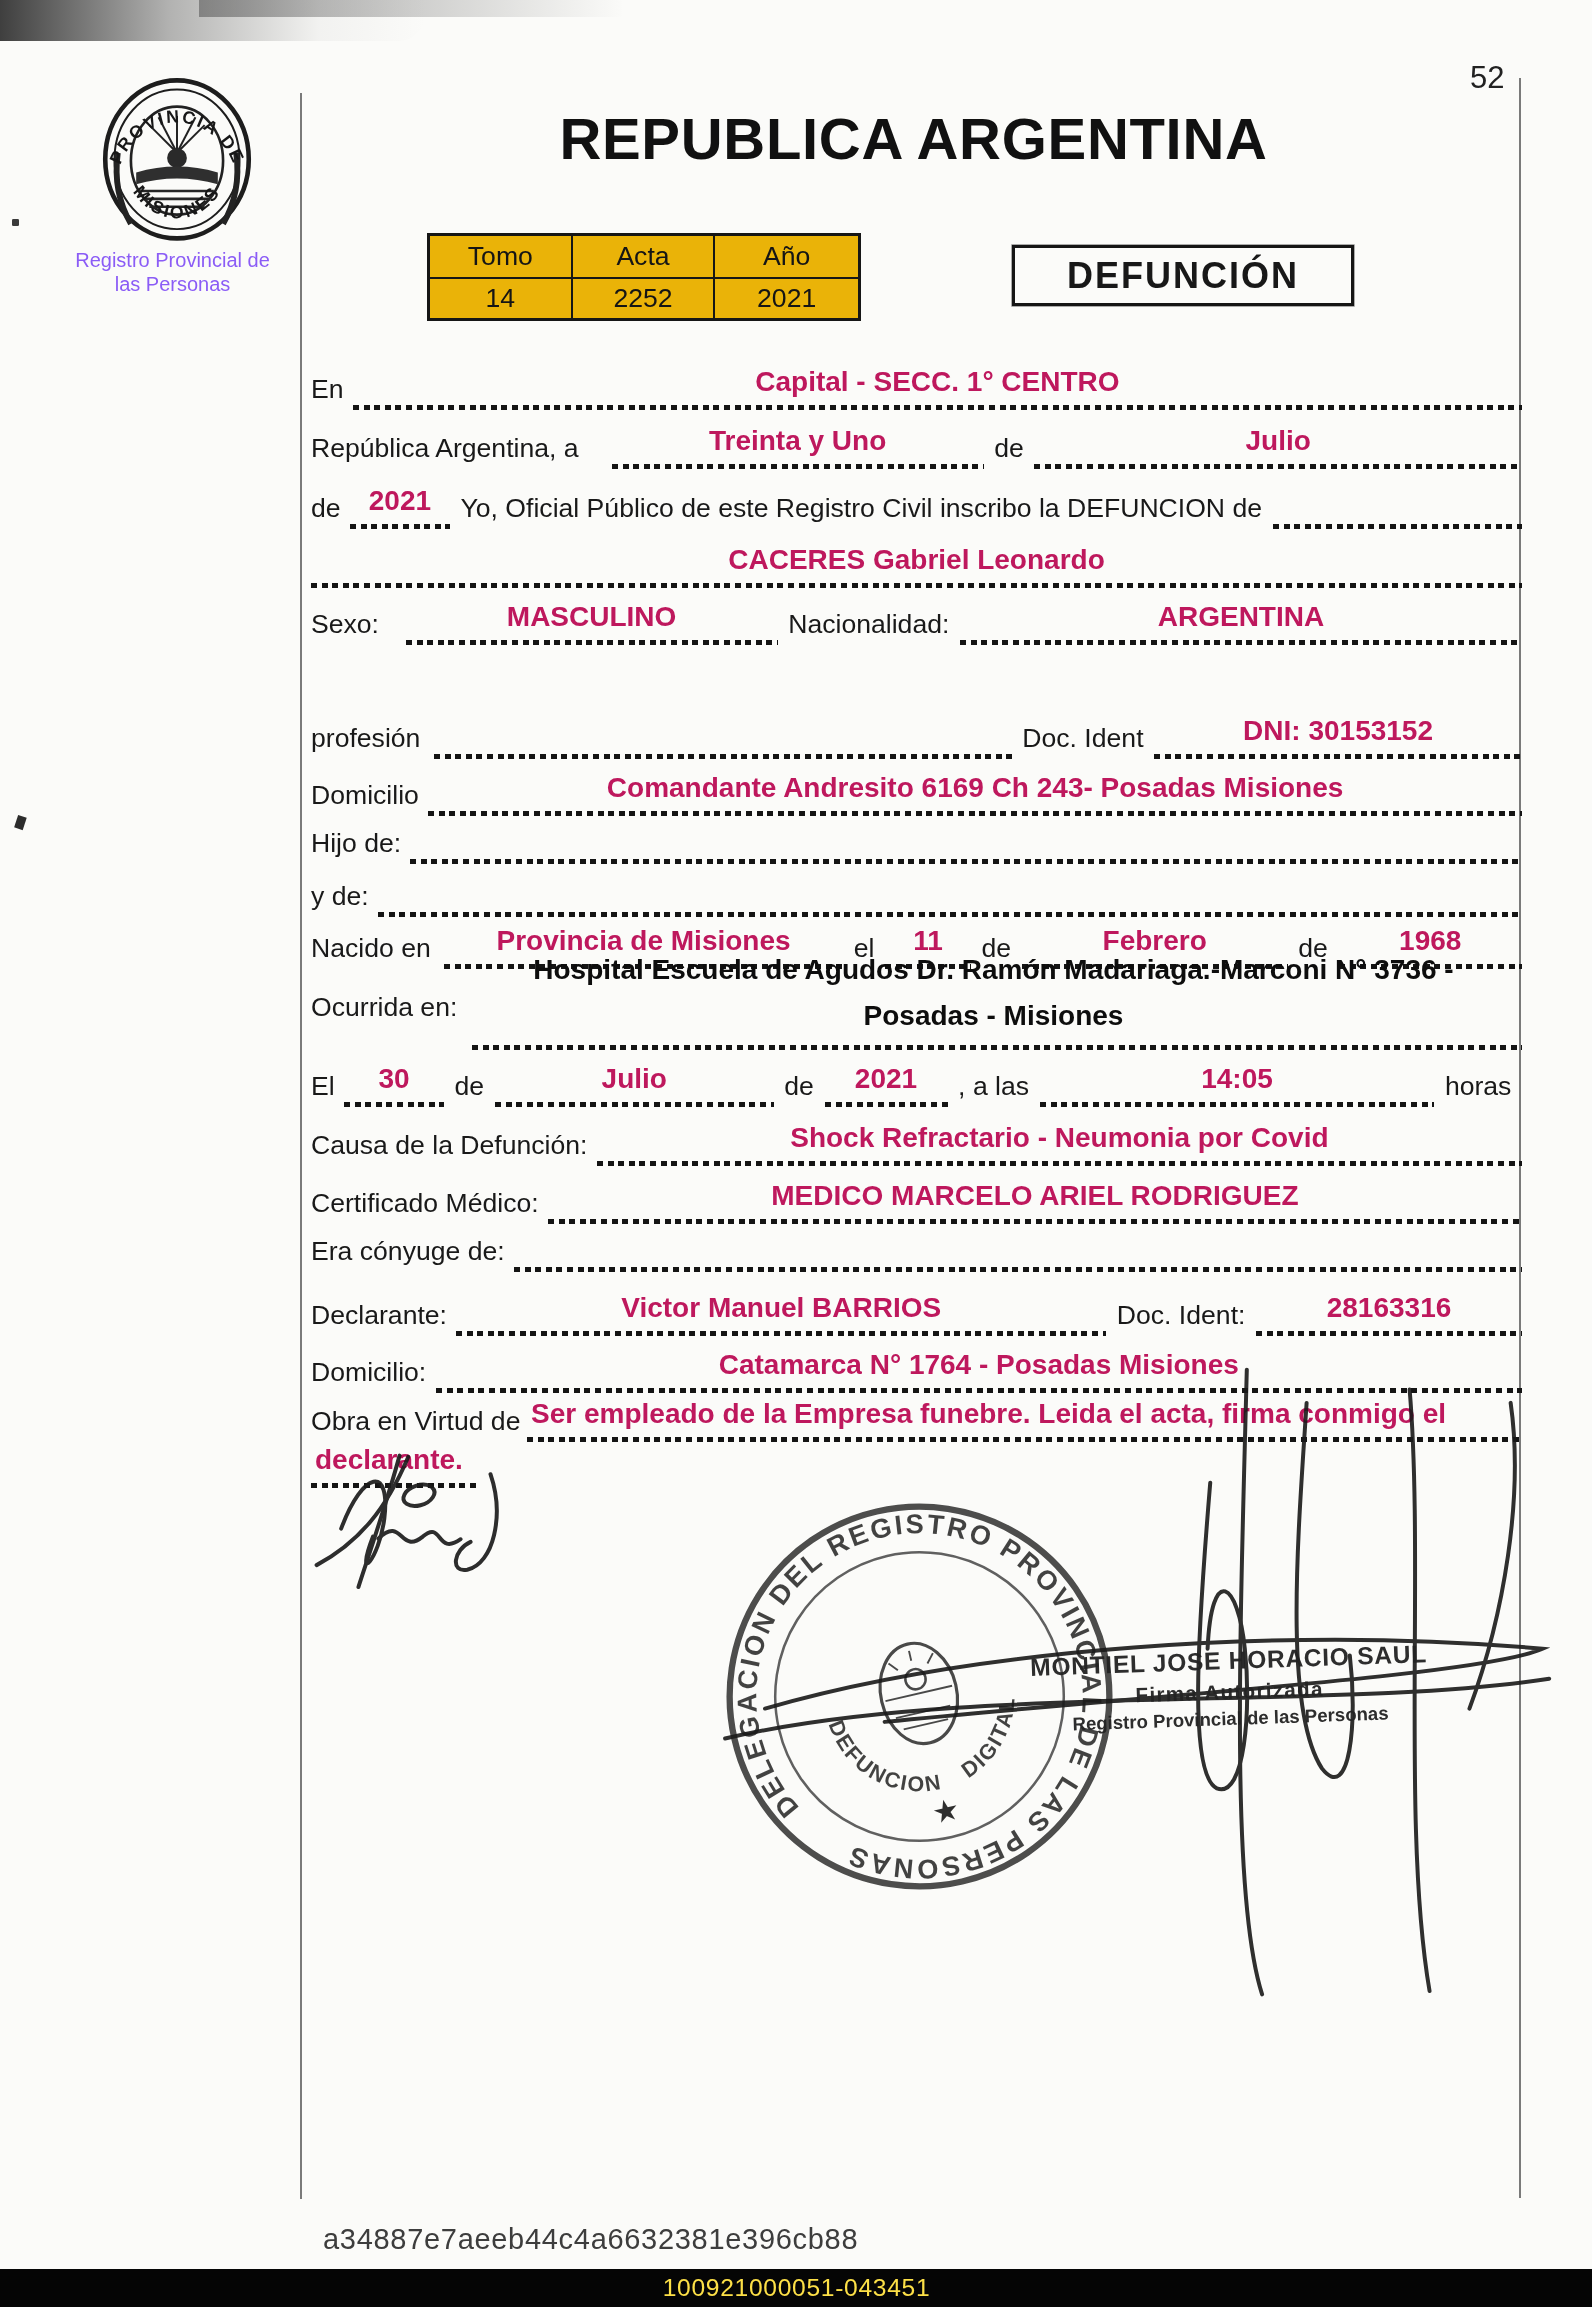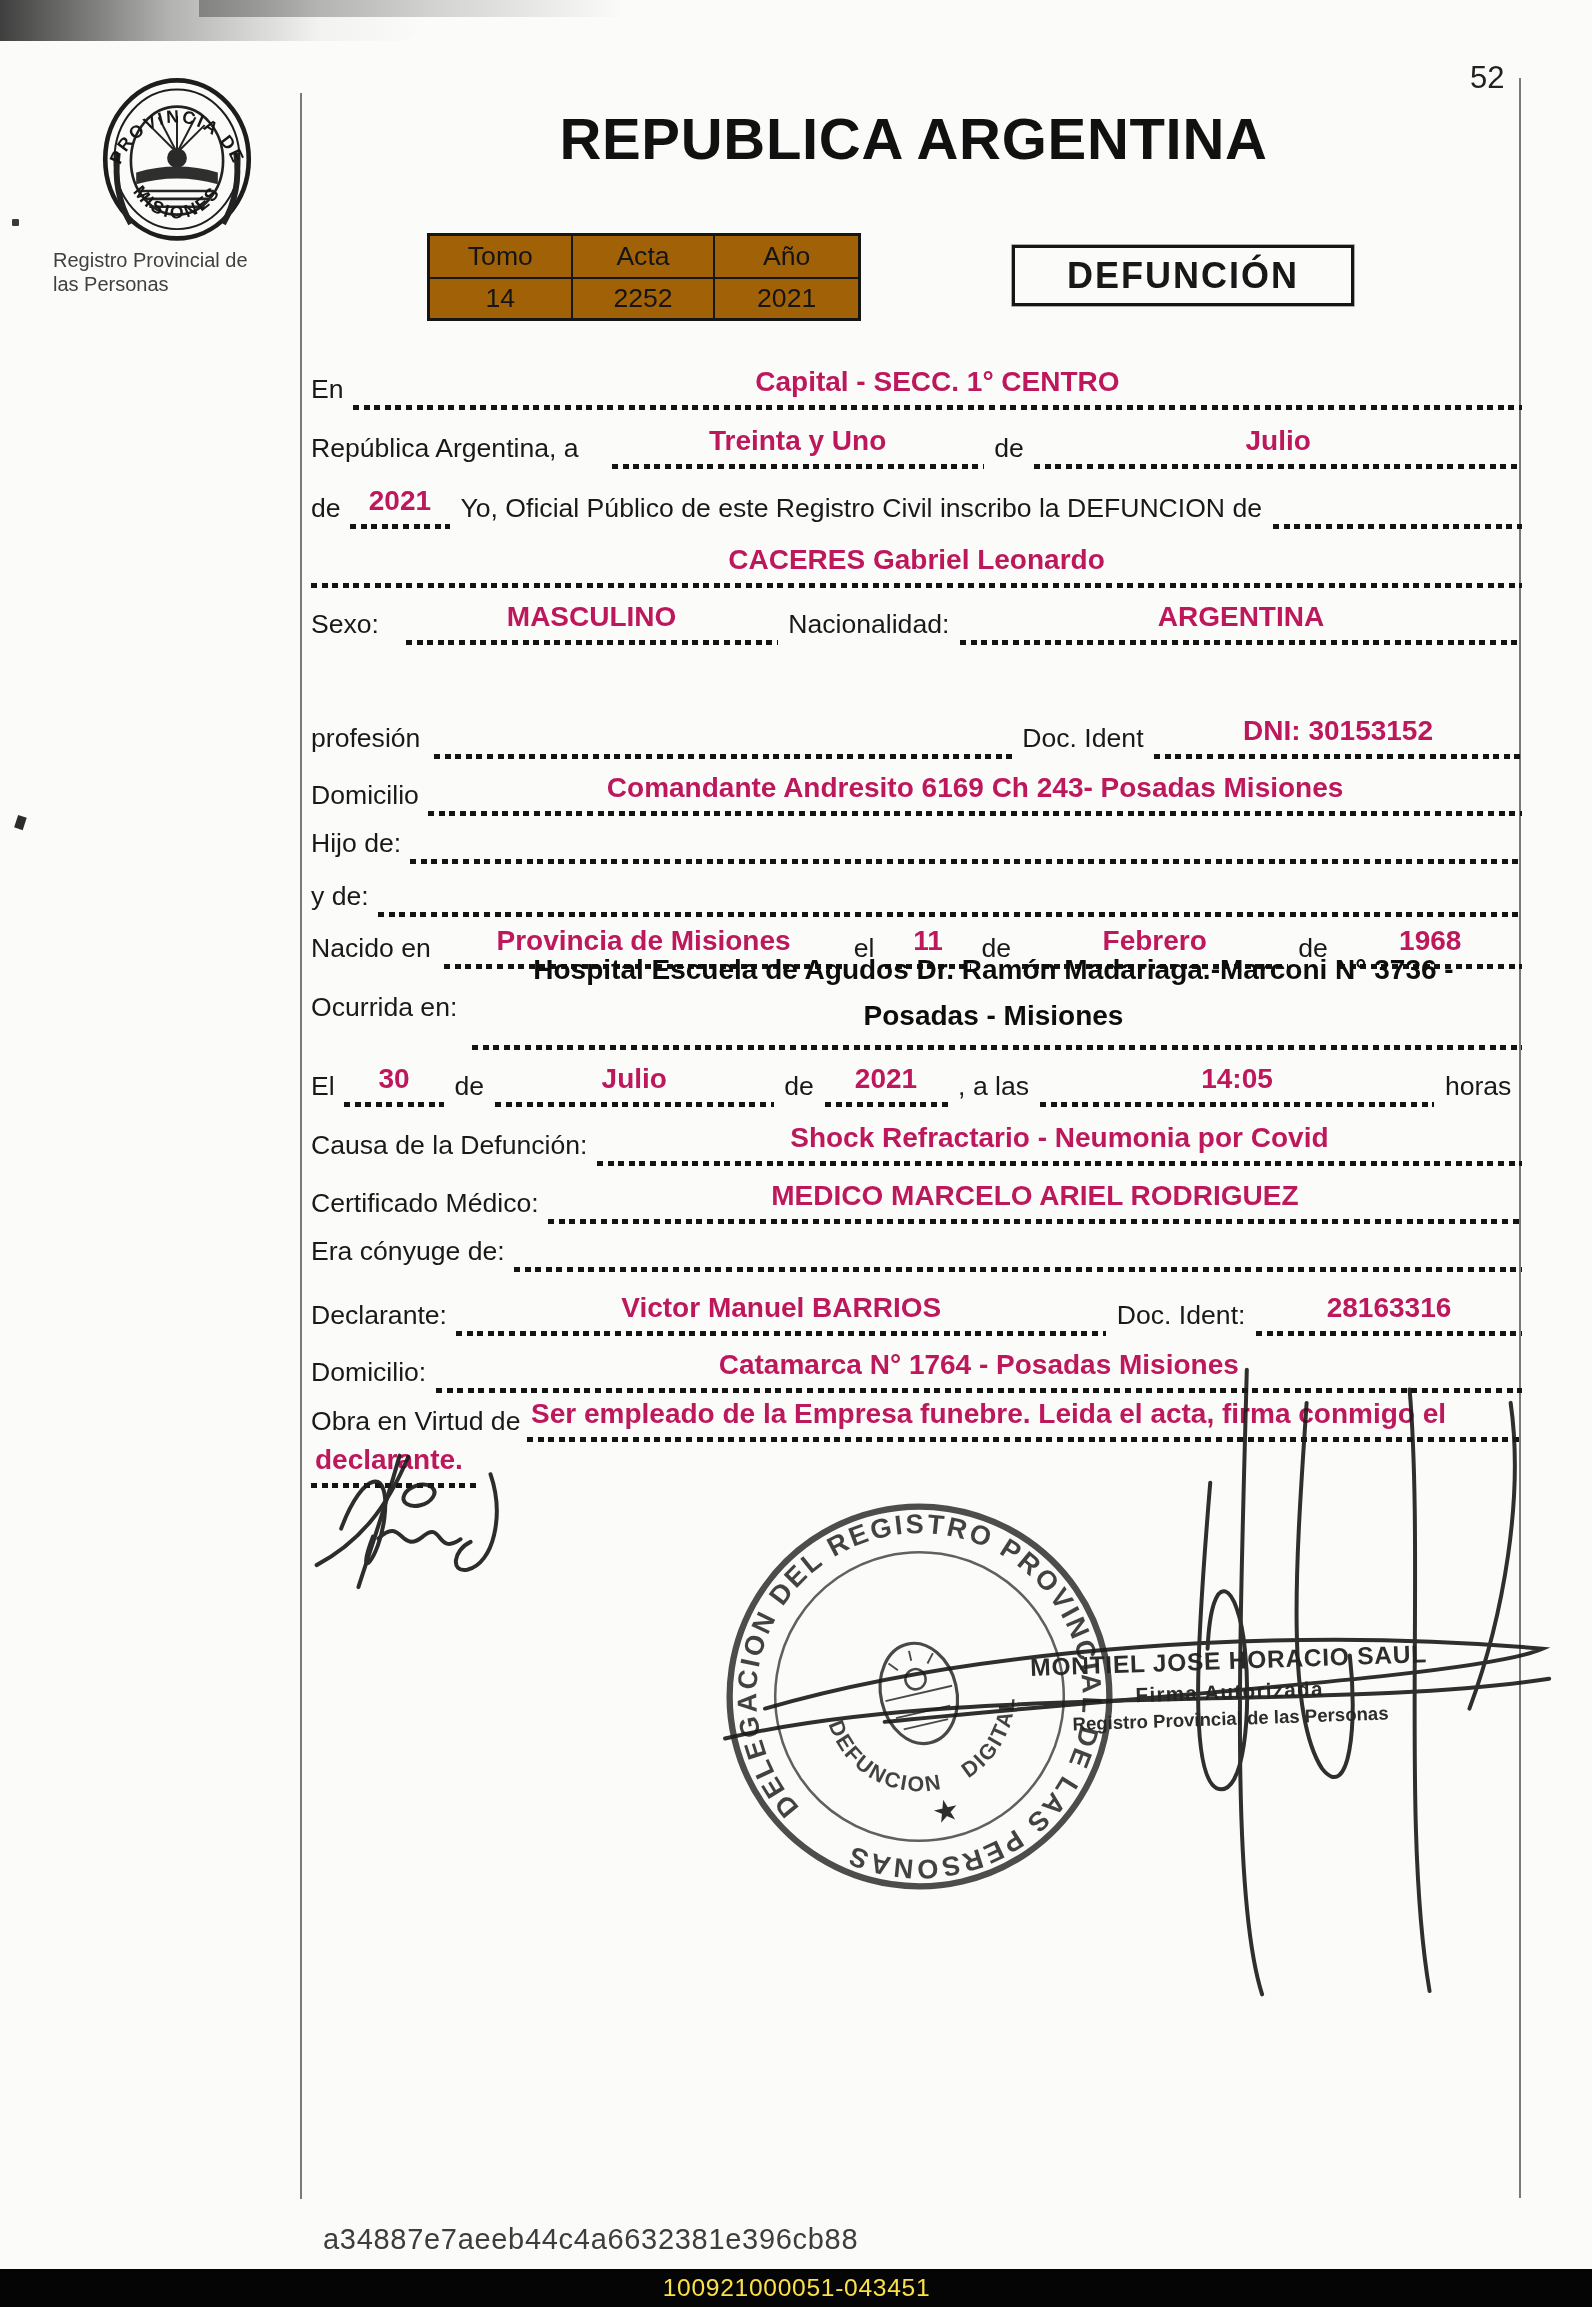--- a/index.html
+++ b/index.html
@@ -11,23 +11,23 @@
           border-radius:0 0 26.6px 0;}
   .noise2{position:absolute;left:199px;top:0;width:425px;height:17.3px;
           background:linear-gradient(90deg,rgba(70,70,70,.5),rgba(160,160,160,0));}
   .mark1{position:absolute;left:12px;top:219px;width:7.3px;height:7.3px;background:#3a3a3a;border-radius:1.3px;}
   .mark2{position:absolute;left:16px;top:816px;width:8.6px;height:12.6px;background:#2c2c2c;transform:rotate(18deg);}
   .vline{position:absolute;width:2px;background:#5a5a5a;opacity:.8;}
   .pageno{position:absolute;left:1470px;top:60px;font-size:31px;color:#222;}
   
   .title{position:absolute;left:306px;top:105px;width:1215px;text-align:center;
          font-size:58px;font-weight:bold;letter-spacing:0.7px;color:#111;}
-  .orgname{position:absolute;left:53px;width:239px;text-align:left;font-size:20px;color:#404040;}
+  .orgname{position:absolute;left:53px;width:239px;text-align:center;font-size:20px;color:#8b5cf6;}
   .regtable{position:absolute;left:427px;top:233px;width:428px;border:3.3px solid #161616;
-            display:grid;grid-template-columns:1fr 1fr 1fr;background:#a16207;}
+            display:grid;grid-template-columns:1fr 1fr 1fr;background:#eab308;}
   .tcell{border-right:2px solid #161616;border-bottom:2px solid #161616;
          display:flex;align-items:center;justify-content:center;font-size:26.6px;height:41px;color:#151515;}
   .tcell:nth-child(3n){border-right:none;}
   .tcell.v{border-bottom:none;height:39px;}
   .defbox{position:absolute;left:1012px;top:245px;width:336px;height:55px;border:3.3px solid #151515;
           box-shadow:0 0 0 0.7px #888;display:flex;align-items:center;justify-content:center;
           font-size:36px;font-weight:bold;letter-spacing:2px;color:#181818;}
   
   .row{position:absolute;left:311px;width:1211px;display:flex;align-items:flex-end;
        font-size:26.6px;color:#191919;white-space:nowrap;}

